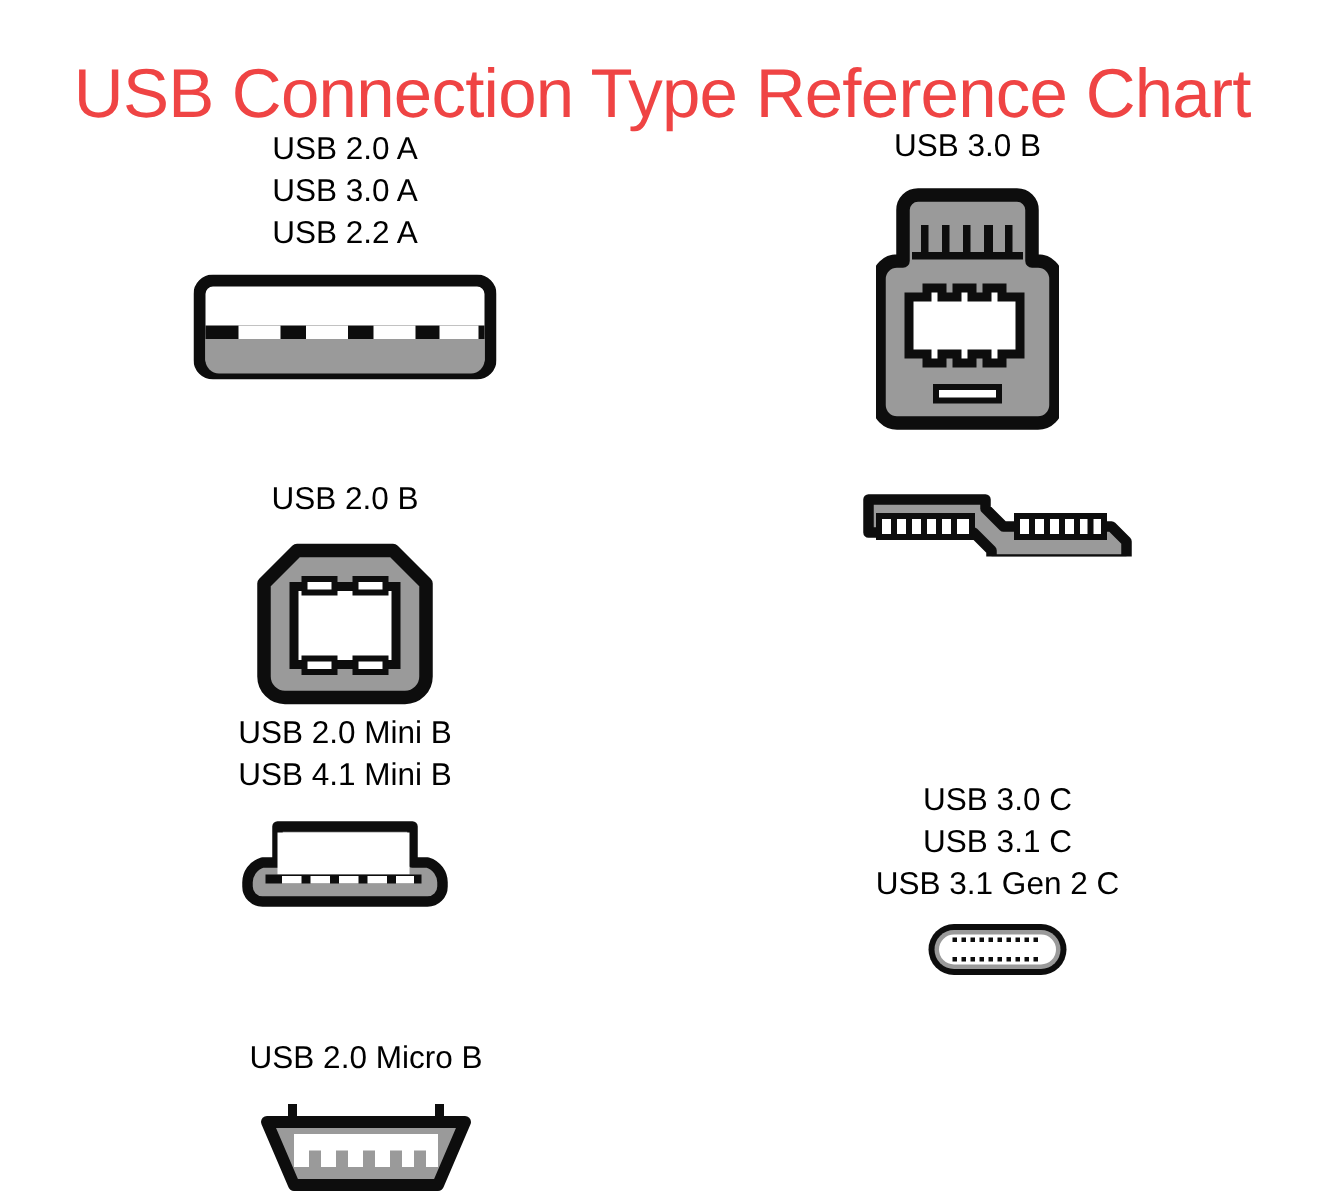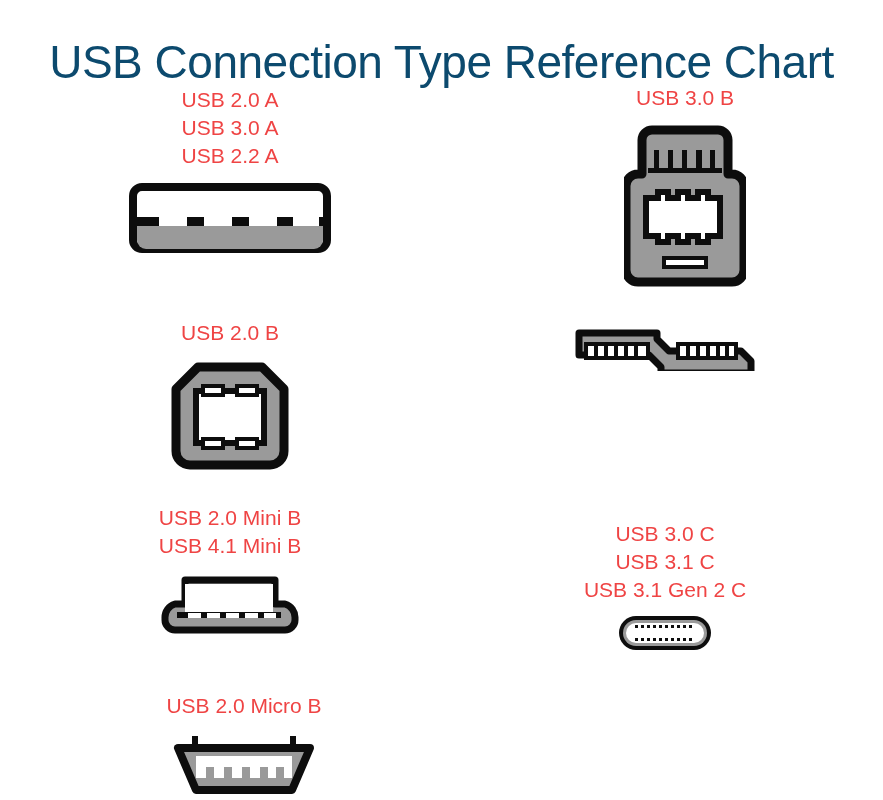--- a/index.html
+++ b/index.html
@@ -13,45 +13,45 @@
   }
   .page{position:relative;width:883px;height:800px;}
 
   .chart-title{
     position:absolute;
     left:0;top:4px;width:883px;
     text-align:center;
     font-size:46px;
     font-weight:400;
     letter-spacing:-0.5px;
-    color:#0c4a6e;
+    color:#ef4444;
     white-space:nowrap;
   }
 
   .entry{position:absolute;}
   .entry-labels{
     text-align:center;
     font-size:21px;
     line-height:28px;
-    color:#ef4444;
+    color:#000000;
     white-space:nowrap;
   }
   .entry-label{display:block;}
   .entry-art{
     display:flex;
     justify-content:center;
     align-items:flex-start;
   }
 
   
   #entry-usb-a          {left:75px;  top:86px;  width:310px;}
-  #entry-usb3-b         {left:540px; top:84px;  width:290px;}
+  #entry-usb3-b         {left:500px; top:84px;  width:290px;}
   #entry-usb2-b         {left:75px;  top:307px; width:310px;margin-top:12px;}
   #entry-usb3-micro-b   {left:520px; top:307px; width:290px;}
-  #entry-mini-b         {left:75px;  top:504px; width:310px;}
+  #entry-mini-b         {left:75px;  top:475px; width:310px;}
   #entry-usb-c          {left:520px; top:520px; width:290px;}
   #entry-usb2-micro-b   {left:89px;  top:692px; width:310px;}
 
   #entry-usb-a    .entry-art{margin-top:13px;}
   #entry-usb3-b   .entry-art{margin-top:8px;}
   #entry-usb2-b   .entry-art{margin-top:14px;}
   #entry-usb3-micro-b .entry-art{margin-top:18px;}
   #entry-mini-b   .entry-art{margin-top:14px;}
   #entry-usb-c    .entry-art{margin-top:10px;}
   #entry-usb2-micro-b .entry-art{margin-top:14px;}

